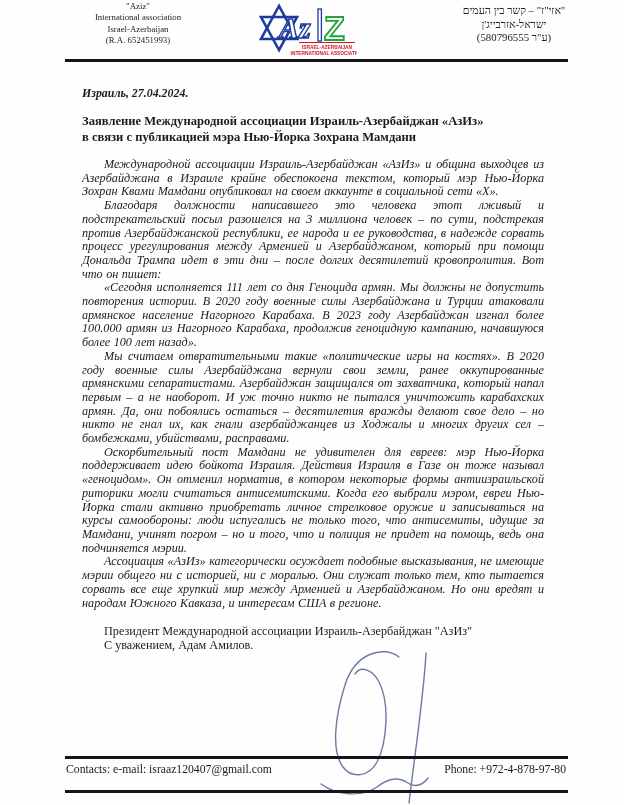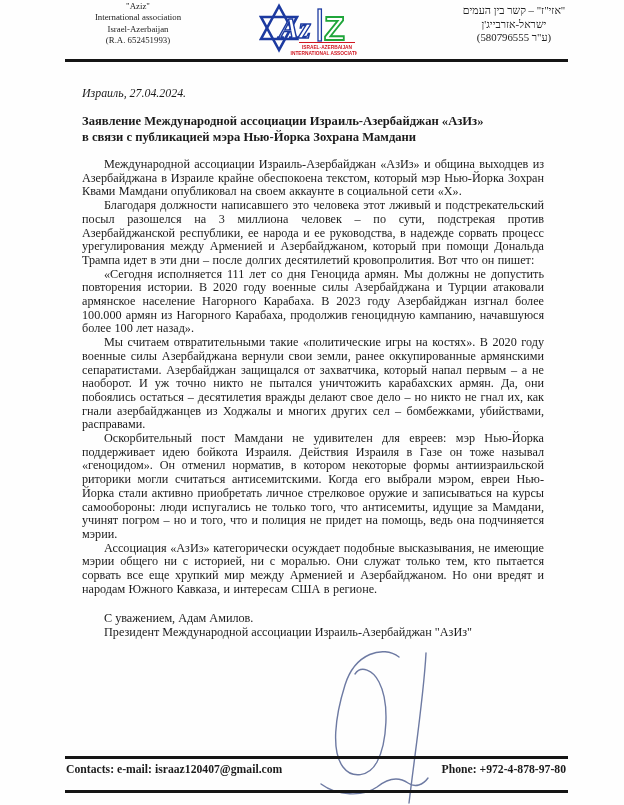--- a/index.html
+++ b/index.html
@@ -24,42 +24,42 @@
   }
   .rule{position:absolute;left:65px;right:56px;height:2.6px;background:#151515;}
   .rule-header{top:59px;}
   .rule-foot-top{top:756px;}
   .rule-foot-bottom{top:790px;}
   
   .main{
     position:absolute;top:86px;left:82px;width:462px;
   }
   .dateline{
-    margin:0 0 12px 0;font-style:italic;font-size:11.9px;
+    margin:0 0 12px 0;font-style:italic;font-size:11.9px;font-weight:bold;
   }
   .title{
     margin:0 0 13px 0;text-align:left;
     font-size:12.6px;font-weight:bold;line-height:16px;
   }
   .body-p{
     margin:0;text-align:justify;text-indent:22px;
-    font-size:12.2px;line-height:13.7px;word-spacing:0.4px;
+    font-size:12.2px;line-height:13.7px;word-spacing:0.4px;font-style:italic;
   }
   .closing{margin-top:14px;padding-left:22px;}
   .closing p{margin:0;font-size:12.2px;line-height:14.2px;}
   
   .signature{
     position:absolute;left:303px;top:645px;width:172px;height:160px;
     pointer-events:none;
   }
   
   .contact-row{
     position:absolute;top:763px;left:66px;right:58px;
     display:flex;justify-content:space-between;
-    font-size:11.7px;color:#1b1b1b;font-weight:bold;
+    font-size:11.7px;color:#1b1b1b;
   }
   .logo-caption{font-family:"Liberation Sans", sans-serif;font-weight:bold;}
 </style>
 </head>
 <body>
 
 <div class="page">
 
   <div class="lh-left">
     <div>"Aziz"</div>
@@ -98,22 +98,22 @@
     </h1>
 
     <p class="body-p">Международной ассоциации Израиль-Азербайджан «АзИз» и община выходцев из Азербайджана в Израиле крайне обеспокоена текстом, который мэр Нью-Йорка Зохран Квами Мамдани опубликовал на своем аккаунте в социальной сети «Х».</p>
     <p class="body-p">Благодаря должности написавшего это человека этот лживый и подстрекательский посыл разошелся на 3 миллиона человек – по сути, подстрекая против Азербайджанской республики, ее народа и ее руководства, в надежде сорвать процесс урегулирования между Арменией и Азербайджаном, который при помощи Дональда Трампа идет в эти дни – после долгих десятилетий кровопролития. Вот что он пишет:</p>
     <p class="body-p">«Сегодня исполняется 111 лет со дня Геноцида армян. Мы должны не допустить повторения истории. В 2020 году военные силы Азербайджана и Турции атаковали армянское население Нагорного Карабаха. В 2023 году Азербайджан изгнал более 100.000 армян из Нагорного Карабаха, продолжив геноцидную кампанию, начавшуюся более 100 лет назад».</p>
     <p class="body-p">Мы считаем отвратительными такие «политические игры на костях». В 2020 году военные силы Азербайджана вернули свои земли, ранее оккупированные армянскими сепаратистами. Азербайджан защищался от захватчика, который напал первым – а не наоборот. И уж точно никто не пытался уничтожить карабахских армян. Да, они побоялись остаться – десятилетия вражды делают свое дело – но никто не гнал их, как гнали азербайджанцев из Ходжалы и многих других сел – бомбежками, убийствами, расправами.</p>
     <p class="body-p">Оскорбительный пост Мамдани не удивителен для евреев: мэр Нью-Йорка поддерживает идею бойкота Израиля. Действия Израиля в Газе он тоже называл «геноцидом». Он отменил норматив, в котором некоторые формы антиизраильской риторики могли считаться антисемитскими. Когда его выбрали мэром, евреи Нью-Йорка стали активно приобретать личное стрелковое оружие и записываться на курсы самообороны: люди испугались не только того, что антисемиты, идущие за Мамдани, учинят погром – но и того, что и полиция не придет на помощь, ведь она подчиняется мэрии.</p>
     <p class="body-p">Ассоциация «АзИз» категорически осуждает подобные высказывания, не имеющие мэрии общего ни с историей, ни с моралью. Они служат только тем, кто пытается сорвать все еще хрупкий мир между Арменией и Азербайджаном. Но они вредят и народам Южного Кавказа, и интересам США в регионе.</p>
 
     <div class="closing">
+      <p>Президент Международной ассоциации Израиль-Азербайджан "АзИз"</p>
       <p>С уважением, Адам Амилов.</p>
-      <p>Президент Международной ассоциации Израиль-Азербайджан "АзИз"</p>
     </div>
   </div>
 
   <svg class="signature" viewBox="0 0 172 160">
     <g fill="none" stroke="#66739e" stroke-width="1.4" stroke-linecap="round" opacity="0.95">
       <path d="M 96 12 C 80 0, 52 8, 42 40 C 32 72, 28 106, 40 122 C 49 134, 66 132, 74 117 C 84 98, 87 58, 76 37 C 70 25, 58 20, 52 29"></path>
       <path d="M 18 139 C 34 151, 60 152, 74 142 C 84 134, 95 131, 105 138 C 112 143, 120 140, 125 133"></path>
       <path d="M 123 8 C 121 48, 113 100, 106 158"></path>
     </g>
   </svg>

